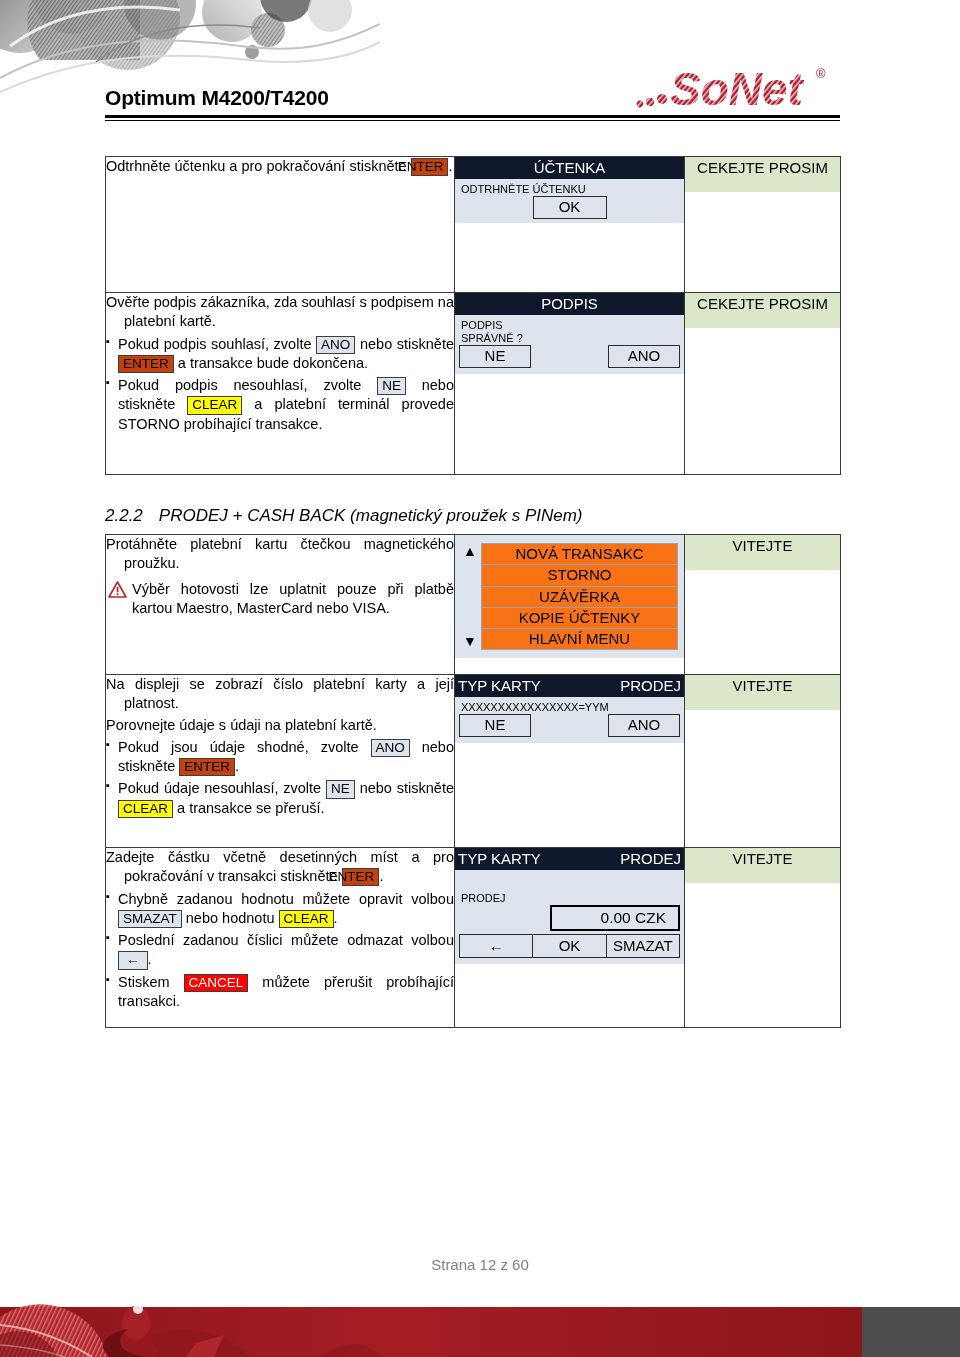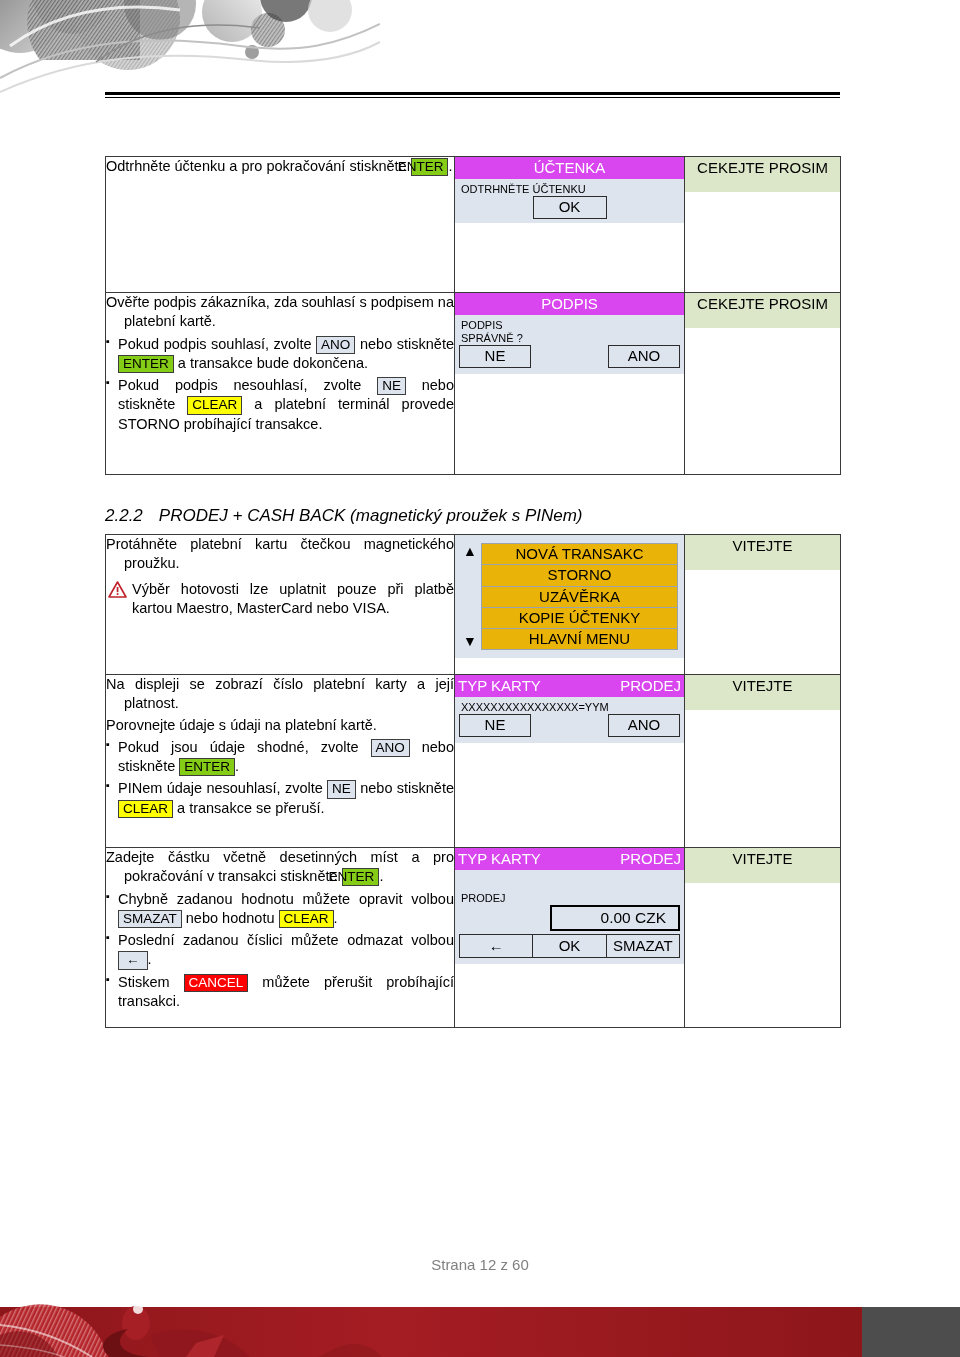--- a/index.html
+++ b/index.html
@@ -112,38 +112,38 @@
   
   .key {
     display: inline-block;
     border: 1.2px solid #4a4a4a;
     padding: 0 4px;
     font-size: 13.5px;
     line-height: 1.2;
     vertical-align: baseline;
     white-space: nowrap;
   }
-  .key-enter  { background: #84cc16; border-color: #3d3d3d; }
+  .key-enter  { background: #c2410c; border-color: #3d3d3d; }
   .key-clear  { background: #ffff00; border-color: #3d3d3d; }
   .key-cancel { background: #ff0000; color: #ffffff; border-color: #3d3d3d; }
   .key-plain  { background: #dde4ee; border-color: #3d3d3d; }
   .key-arrow  { background: #dde4ee; border-color: #3d3d3d; padding: 0 7px; letter-spacing: 0; }
 
   
   .display-cell { padding: 0; }
   .screen {
     background: #dde4ee;
     width: 100%;
     min-height: 100%;
     position: relative;
     display: flex;
     flex-direction: column;
   }
   .screen-bar {
-    background: #d946ef;
+    background: #0f172a;
     color: #ffffff;
     font-size: 15px;
     height: 22px;
     line-height: 22px;
     display: flex;
     padding: 0 3px;
   }
   .screen-bar.center { justify-content: center; }
   .screen-bar.split  { justify-content: space-between; }
   .screen-body {
@@ -189,21 +189,21 @@
     justify-content: space-between;
     align-items: center;
     padding: 1px 0 2px 0;
     font-size: 14px;
     line-height: 1;
   }
   .menu-list { flex: 1; }
   .menu-row {
     border: 1.3px solid #9aa3b0;
     border-bottom-width: 0;
-    background: #eab308;
+    background: #f97316;
     font-size: 15px;
     line-height: 1.22;
     text-align: center;
     padding: 1px 2px;
   }
   .menu-row:last-child { border-bottom-width: 1.3px; }
 
   
   .amount-line {
     display: flex;
@@ -310,23 +310,39 @@
       <path d="M0 78 C70 40 150 34 240 46 C300 54 340 44 380 24" fill="none" stroke="#c2c2c2" stroke-width="2"></path>
       <path d="M0 92 C80 56 160 50 250 60 C310 66 350 58 380 42" fill="none" stroke="#dadada" stroke-width="2"></path>
       <path d="M10 46 C60 10 120 2 180 10" fill="none" stroke="#ffffff" stroke-width="3" opacity="0.8"></path>
       <path d="M96 62 C140 28 200 20 260 28" fill="none" stroke="#8c8c8c" stroke-width="1.5"></path>
       <rect x="0" y="96" width="380" height="12" fill="#ffffff"></rect>
     </g>
   </svg>
 </div>
 
 <div class="page-header">
+  <div class="doc-title">Optimum M4200/T4200</div>
   <div class="header-rule-thick"></div>
   <div class="header-rule-thin"></div>
 
+  <div class="logo">
+    <svg width="210" height="62" viewBox="0 0 210 62" xmlns="http://www.w3.org/2000/svg">
+      <defs>
+        <pattern id="logoStripes" width="4" height="4" patternUnits="userSpaceOnUse" patternTransform="rotate(40)">
+          <rect width="4" height="4" fill="#b01c2e"></rect>
+          <rect width="1.6" height="4" fill="#ffffff" opacity="0.75"></rect>
+        </pattern>
+      </defs>
+      <circle cx="10" cy="46" r="3.4" fill="url(#logoStripes)"></circle>
+      <circle cx="20" cy="44" r="4.2" fill="url(#logoStripes)"></circle>
+      <circle cx="32" cy="41" r="5" fill="url(#logoStripes)"></circle>
+      <text x="40" y="47" font-family="Liberation Sans, sans-serif" font-size="46" font-weight="bold" font-style="italic" fill="url(#logoStripes)">SoNet</text>
+      <text x="186" y="20" font-family="Liberation Sans, sans-serif" font-size="13" fill="#b01c2e">®</text>
+    </svg>
+  </div>
 </div>
 
 <table class="proc-table" id="table-top" style="top:156px;">
   <colgroup>
       <col class="col-desc">
       <col class="col-disp">
       <col class="col-state">
     </colgroup>
   <tbody>
 
@@ -439,21 +455,21 @@
   <tr>
     <td class="desc-cell" style="height:173px;">
       <div class="ptext hang">Na displeji se zobrazí číslo platební karty a její platnost.</div>
       <div class="ptext">Porovnejte údaje s údaji na platební kartě.</div>
 
       <div class="bullet-item">
         <span>Pokud jsou údaje shodné, zvolte </span><span class="key key-plain">ANO</span><span> nebo stiskněte </span><span class="key key-enter">ENTER</span><span>.</span>
       </div>
 
       <div class="bullet-item">
-        <span>PINem údaje nesouhlasí, zvolte </span><span class="key key-plain">NE</span><span> nebo stiskněte </span><span class="key key-clear">CLEAR</span><span> a transakce se přeruší.</span>
+        <span>Pokud údaje nesouhlasí, zvolte </span><span class="key key-plain">NE</span><span> nebo stiskněte </span><span class="key key-clear">CLEAR</span><span> a transakce se přeruší.</span>
       </div>
     </td>
     <td class="display-cell">
       <div class="screen">
         <div class="screen-bar split">
           <span>TYP KARTY</span>
           <span>PRODEJ</span>
         </div>
         <div class="screen-body">
           <div>XXXXXXXXXXXXXXXX=YYM</div>

